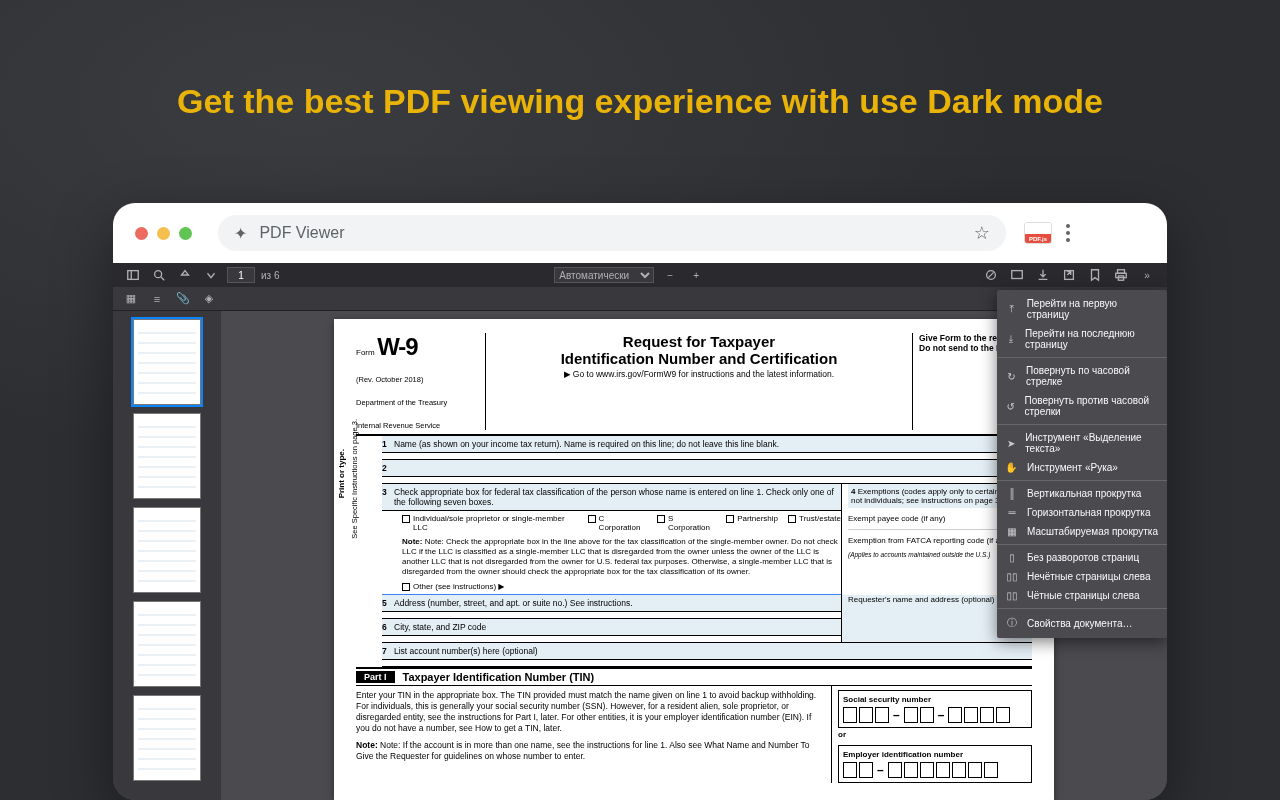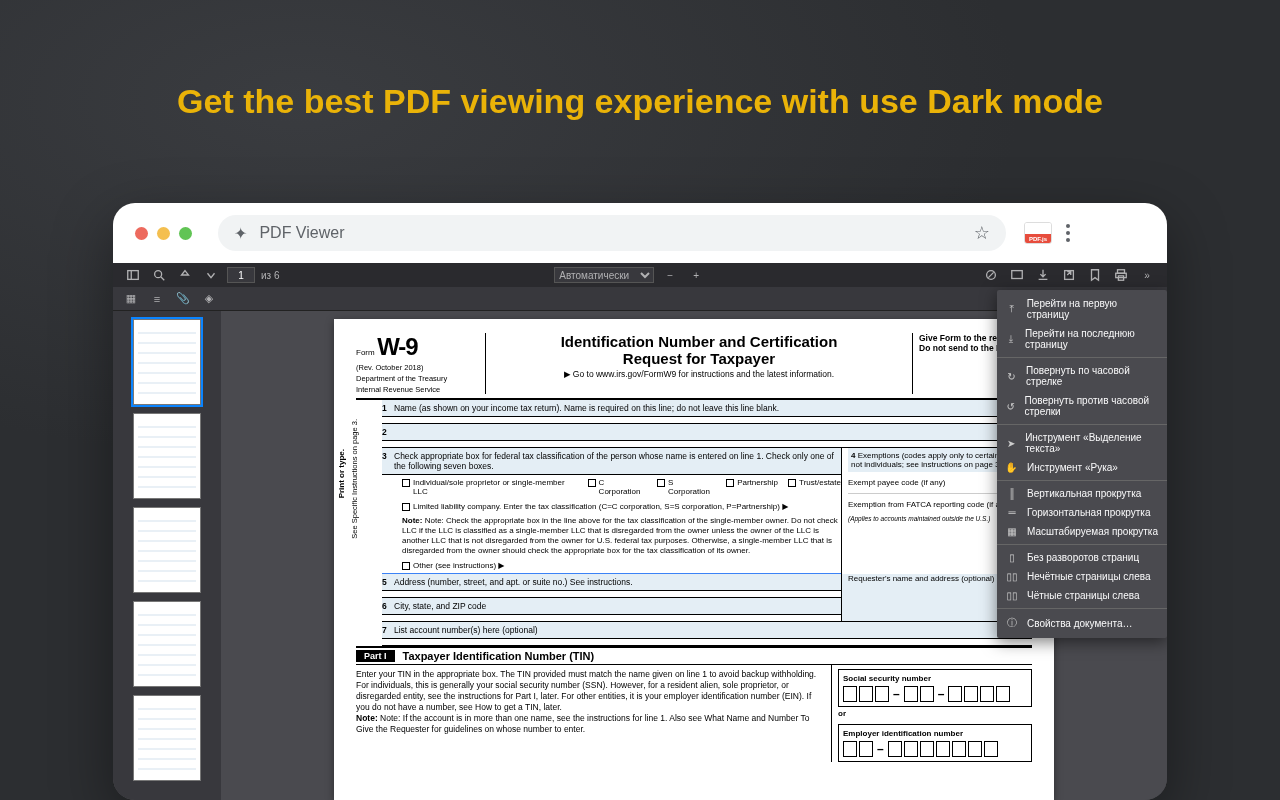--- a/index.html
+++ b/index.html
@@ -33,21 +33,21 @@
 .thumbs{width:108px;background:#38383d;padding:8px 0;display:flex;flex-direction:column;align-items:center;gap:8px;overflow:hidden}
 .thumb{width:68px;height:86px;background:#fff;border:1px solid #777;position:relative}
 .thumb.sel{outline:2px solid #0a84ff}
 .thumb-inner{position:absolute;inset:4px;background:repeating-linear-gradient(#fff 0 8px,#e9f0f6 8px 10px)}
 .page-area{flex:1;background:#4a4a4f;display:flex;justify-content:center;padding-top:8px;overflow:hidden}
 .page{width:720px;background:#fff;box-shadow:0 2px 8px rgba(0,0,0,.4);padding:14px 22px;font-size:9px;color:#000;position:relative}
 .form-header{display:flex;border-bottom:2px solid #000;padding-bottom:4px}
 .fh-left{width:130px;border-right:1px solid #000;padding-right:6px}
 .fh-left .formnum{font-size:24px;font-weight:900;letter-spacing:-1px}
 .fh-left .formlbl{font-size:8px}
-.fh-left .dept{font-size:7.5px;line-height:1.2;margin-top:2px}
+.fh-left .dept{font-size:7.5px;line-height:1.2;margin-top:14px}
 .fh-mid{flex:1;text-align:center;padding:0 8px}
 .fh-mid .ttl{font-size:15px;font-weight:700;line-height:1.15}
 .fh-mid .goto{font-size:8.5px;margin-top:1px}
 .fh-right{width:120px;border-left:1px solid #000;padding-left:6px;font-size:8.5px;font-weight:700;line-height:1.2}
 .row{border-bottom:1px solid #000;padding:3px 0;display:flex}
 .rown{width:12px;font-weight:700;font-size:8.5px}
 .rowt{flex:1;font-size:8.5px}
 .blue{background:#e4eef5}
 .vside{position:absolute;left:4px;top:130px;width:12px;font-size:8px;font-weight:700;writing-mode:vertical-rl;transform:rotate(180deg);text-align:center;line-height:1}
 .vside2{position:absolute;left:16px;top:100px;width:10px;font-size:7.5px;writing-mode:vertical-rl;transform:rotate(180deg);text-align:center}
@@ -205,22 +205,22 @@
 
         <div class="form-header">
           <div class="fh-left">
             <span class="formlbl">Form</span>
             <span class="formnum">W-9</span>
             <div class="dept">(Rev. October 2018)</div>
             <div class="dept">Department of the Treasury</div>
             <div class="dept">Internal Revenue Service</div>
           </div>
           <div class="fh-mid">
+            <div class="ttl">Request for Taxpayer</div>
             <div class="ttl">Identification Number and Certification</div>
-            <div class="ttl">Request for Taxpayer</div>
             <div class="goto">▶ Go to www.irs.gov/FormW9 for instructions and the latest information.</div>
           </div>
           <div class="fh-right">Give Form to the requester. Do not send to the IRS.</div>
         </div>
 
         <div class="body-rows">
           <div class="row blue">
               <span class="rown">1</span>
               <span class="rowt">Name (as shown on your income tax return). Name is required on this line; do not leave this line blank.</span>
             </div>
@@ -251,26 +251,20 @@
                   </label>
                 <label>
                     <span class="chkbox"></span>
                     <span>Partnership</span>
                   </label>
                 <label>
                     <span class="chkbox"></span>
                     <span>Trust/estate</span>
                   </label>
               </div>
-              <div class="chkrow">
-                  <label>
-                    <span class="chkbox"></span>
-                    <span>Limited liability company. Enter the tax classification (C=C corporation, S=S corporation, P=Partnership) ▶</span>
-                  </label>
-                </div>
               <div class="note"><b>Note:</b> <span>Note: Check the appropriate box in the line above for the tax classification of the single-member owner. Do not check LLC if the LLC is classified as a single-member LLC that is disregarded from the owner unless the owner of the LLC is another LLC that is not disregarded from the owner for U.S. federal tax purposes. Otherwise, a single-member LLC that is disregarded from the owner should check the appropriate box for the tax classification of its owner.</span></div>
               <div class="chkrow" style="border-bottom:1px solid #3b82f6">
                   <label>
                     <span class="chkbox"></span>
                     <span>Other (see instructions) ▶</span>
                   </label>
                 </div>
             </div>
             <div class="split-r">
               <div class="blue" style="padding:3px"><b>4</b> <span>Exemptions (codes apply only to certain entities, not individuals; see instructions on page 3):</span></div>
@@ -302,21 +296,21 @@
           <div class="row"></div>
         </div>
 
         <div class="part-hdr">
           <span class="part-tag">Part I</span>
           <span class="part-title">Taxpayer Identification Number (TIN)</span>
         </div>
         <div class="split">
           <div class="split-l" style="padding:4px 6px 4px 0;font-size:8.5px;line-height:1.3">
             <span>Enter your TIN in the appropriate box. The TIN provided must match the name given on line 1 to avoid backup withholding. For individuals, this is generally your social security number (SSN). However, for a resident alien, sole proprietor, or disregarded entity, see the instructions for Part I, later. For other entities, it is your employer identification number (EIN). If you do not have a number, see How to get a TIN, later.</span>
-            <div style=""><b>Note:</b> <span>Note: If the account is in more than one name, see the instructions for line 1. Also see What Name and Number To Give the Requester for guidelines on whose number to enter.</span></div>
+            <div style="margin-top:6px"><b>Note:</b> <span>Note: If the account is in more than one name, see the instructions for line 1. Also see What Name and Number To Give the Requester for guidelines on whose number to enter.</span></div>
           </div>
           <div class="split-r" style="width:200px">
             <div class="ssn-box">
               <b>Social security number</b>
               <div class="ssn-cells">
                   <div class="cell"></div>
                   <div class="cell"></div>
                   <div class="cell"></div>
                   <span class="dash">–</span>
                   <div class="cell"></div>

